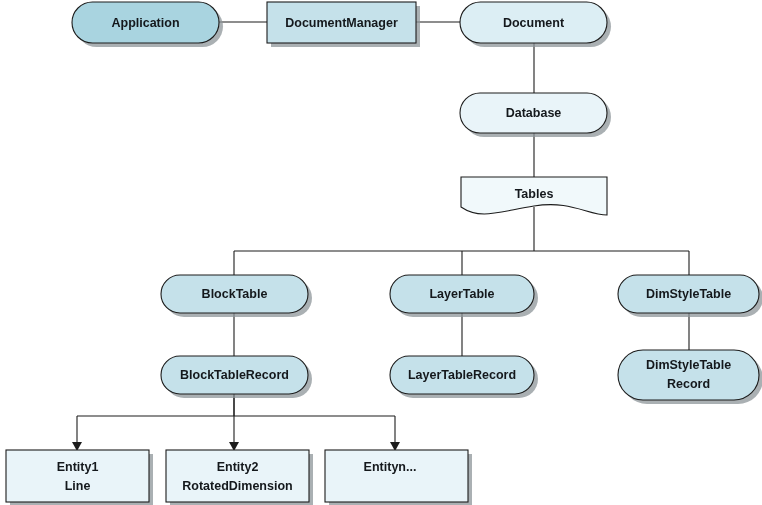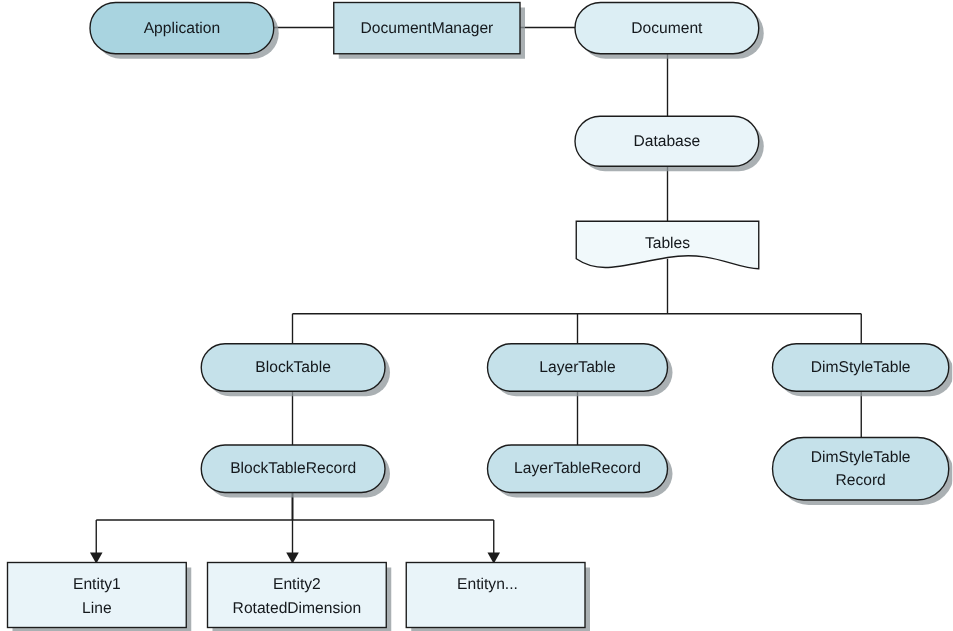--- a/index.html
+++ b/index.html
@@ -10,20 +10,21 @@
   }
   body {
     font-family: "Liberation Sans", sans-serif;
   }
   #diagram-canvas {
     position: relative;
     width: 762px;
     height: 505px;
     background: #ffffff;
     overflow: hidden;
+    font-weight: bold;
   }
   #diagram-canvas svg {
     display: block;
   }
   .node-label {
     font-family: "Liberation Sans", sans-serif;
     font-size: 12.5px;
     fill: #14181c;
     text-anchor: middle;
     dominant-baseline: middle;

